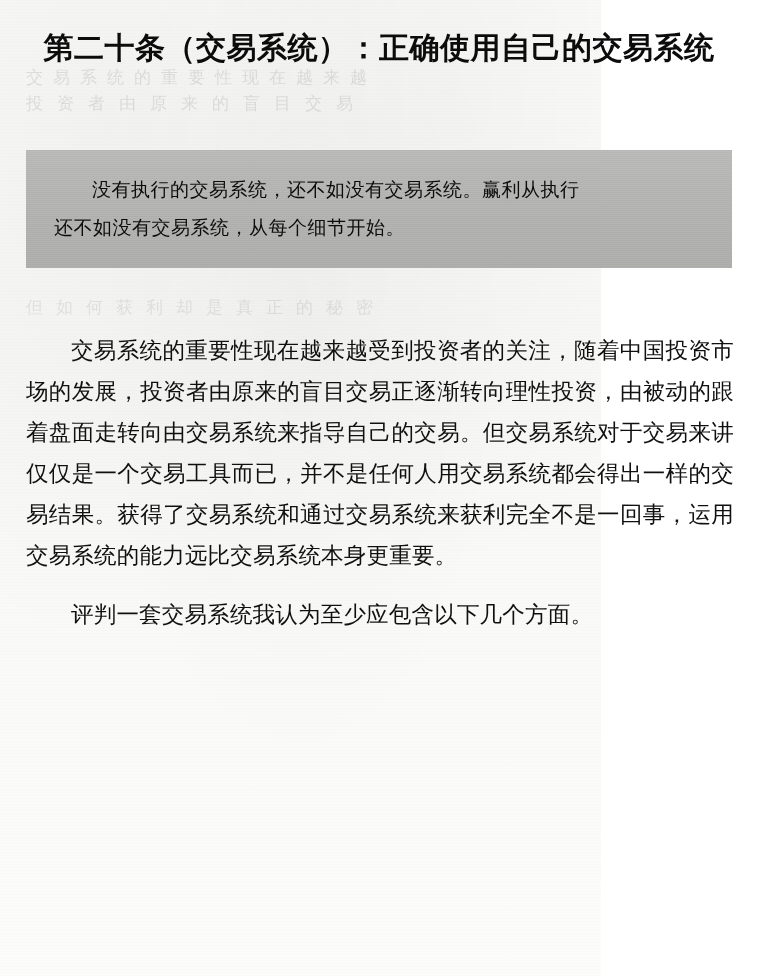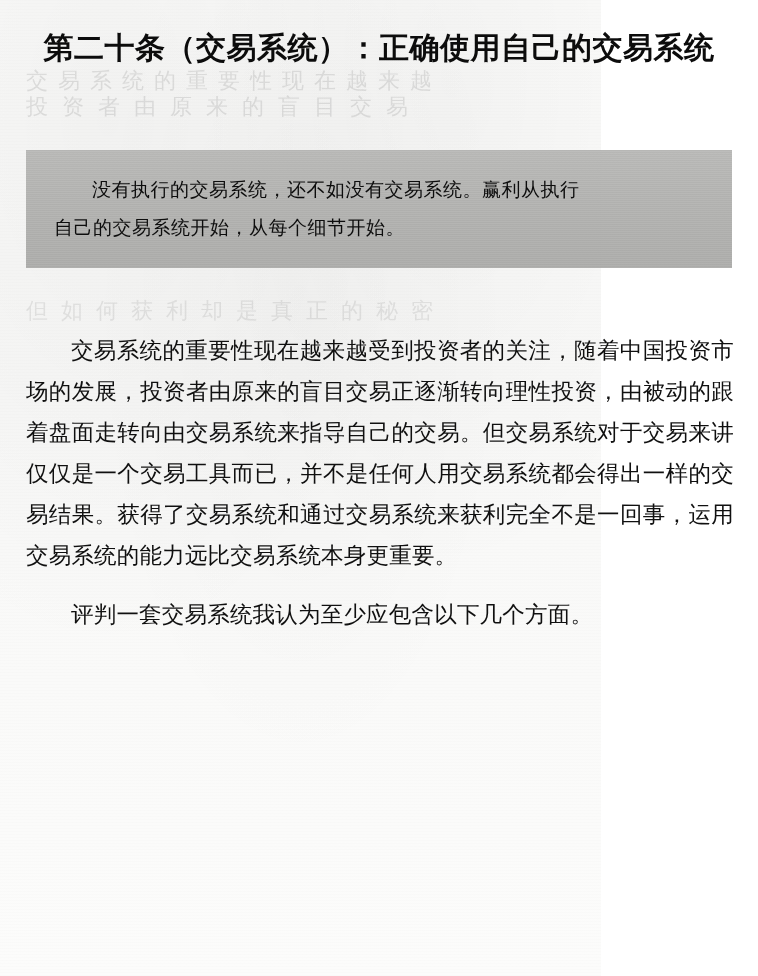--- a/index.html
+++ b/index.html
@@ -50,21 +50,21 @@
     color: #0c0c0c;
     white-space: nowrap;
   }
 
   
   .ghost-row {
     position: absolute;
     left: 26px;
     width: 706px;
     color: rgba(60,60,60,0.13);
-    font-size: 22px;
+    font-size: 17px;
     letter-spacing: 10px;
     white-space: nowrap;
     overflow: hidden;
     font-family: "DejaVu Serif", "Liberation Serif", serif;
   }
   .ghost-1 { top: 66px; }
   .ghost-2 { top: 92px; letter-spacing: 14px; }
   .ghost-3 { top: 296px; letter-spacing: 13px; color: rgba(60,60,60,0.11); }
 
   .callout {
@@ -120,21 +120,21 @@
 <div class="page">
 
   <h1 class="title">第二十条（交易系统）：正确使用自己的交易系统</h1>
 
   <div class="ghost-row ghost-1">交易系统的重要性现在越来越</div>
   <div class="ghost-row ghost-2">投资者由原来的盲目交易</div>
   <div class="ghost-row ghost-3">但如何获利却是真正的秘密</div>
 
   <div class="callout">
     <div class="callout-line indent">没有执行的交易系统，还不如没有交易系统。赢利从执行</div>
-    <div class="callout-line">自己的交易系统开始，从每个细节开始。</div>
+    <div class="callout-line">还不如没有交易系统，从每个细节开始。</div>
   </div>
 
   <div class="body">
     <p class="para">交易系统的重要性现在越来越受到投资者的关注，随着中国投资市场的发展，投资者由原来的盲目交易正逐渐转向理性投资，由被动的跟着盘面走转向由交易系统来指导自己的交易。但交易系统对于交易来讲仅仅是一个交易工具而已，并不是任何人用交易系统都会得出一样的交易结果。获得了交易系统和通过交易系统来获利完全不是一回事，运用交易系统的能力远比交易系统本身更重要。</p>
     <p class="para">评判一套交易系统我认为至少应包含以下几个方面。</p>
   </div>
 
 </div>
 
 </body></html>

